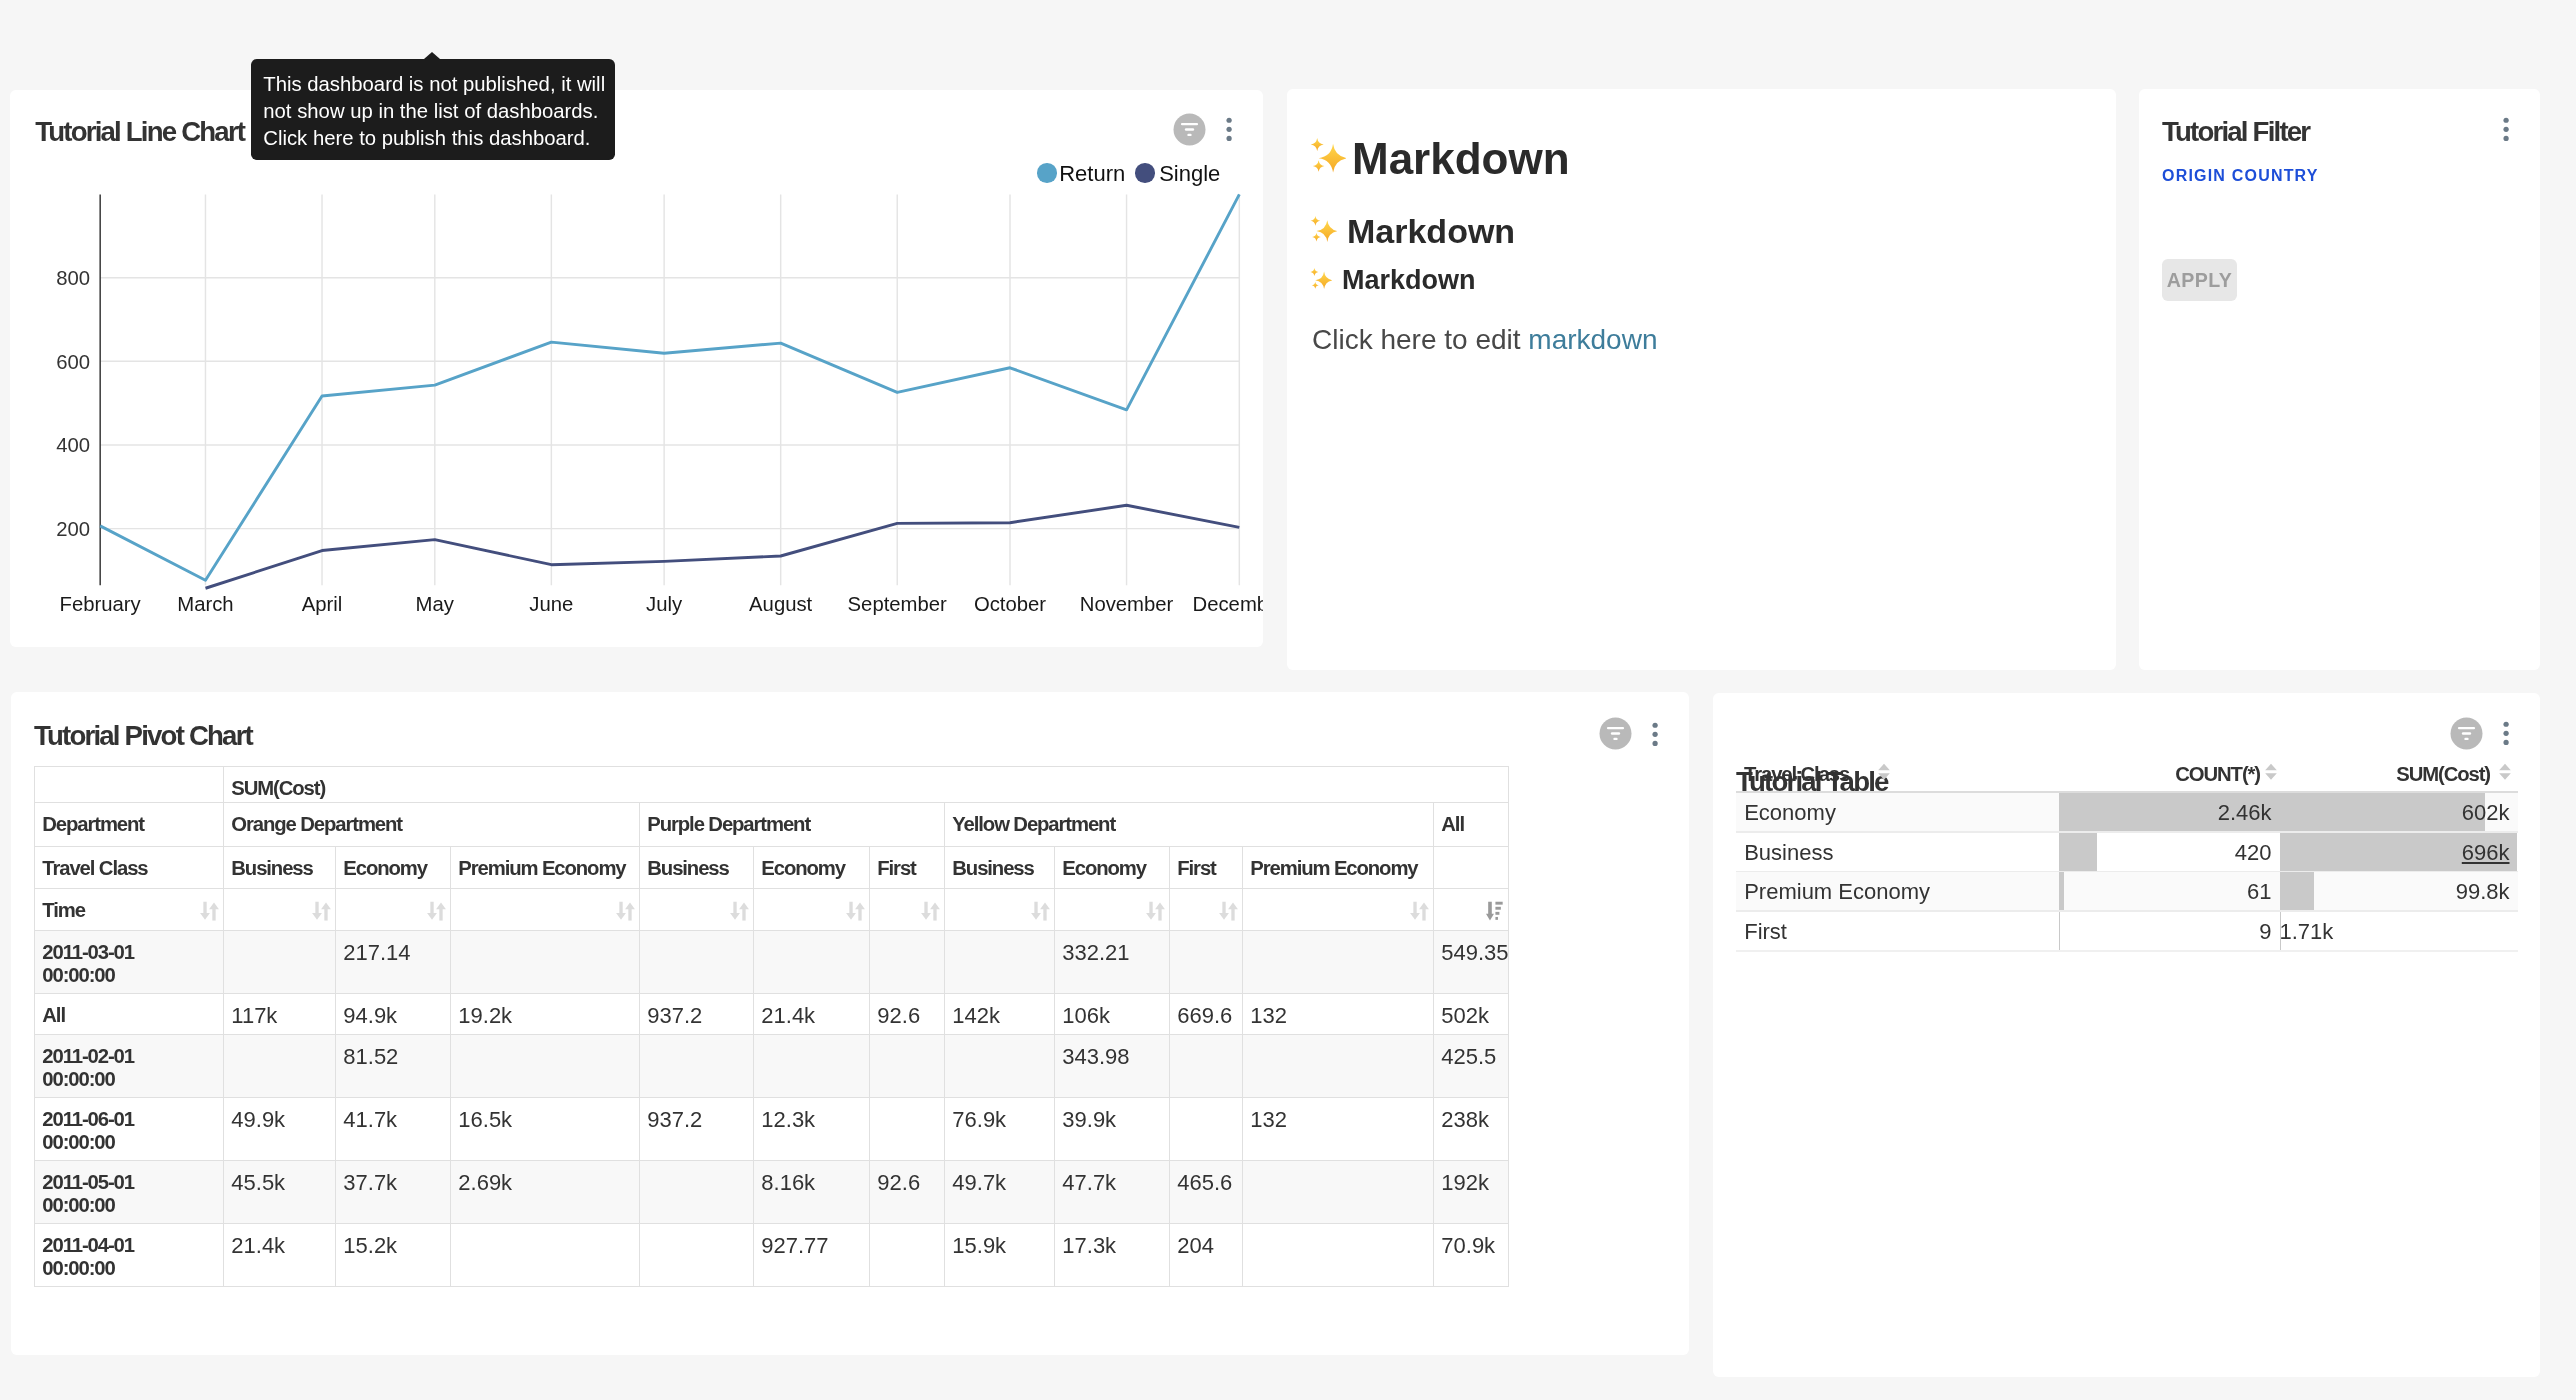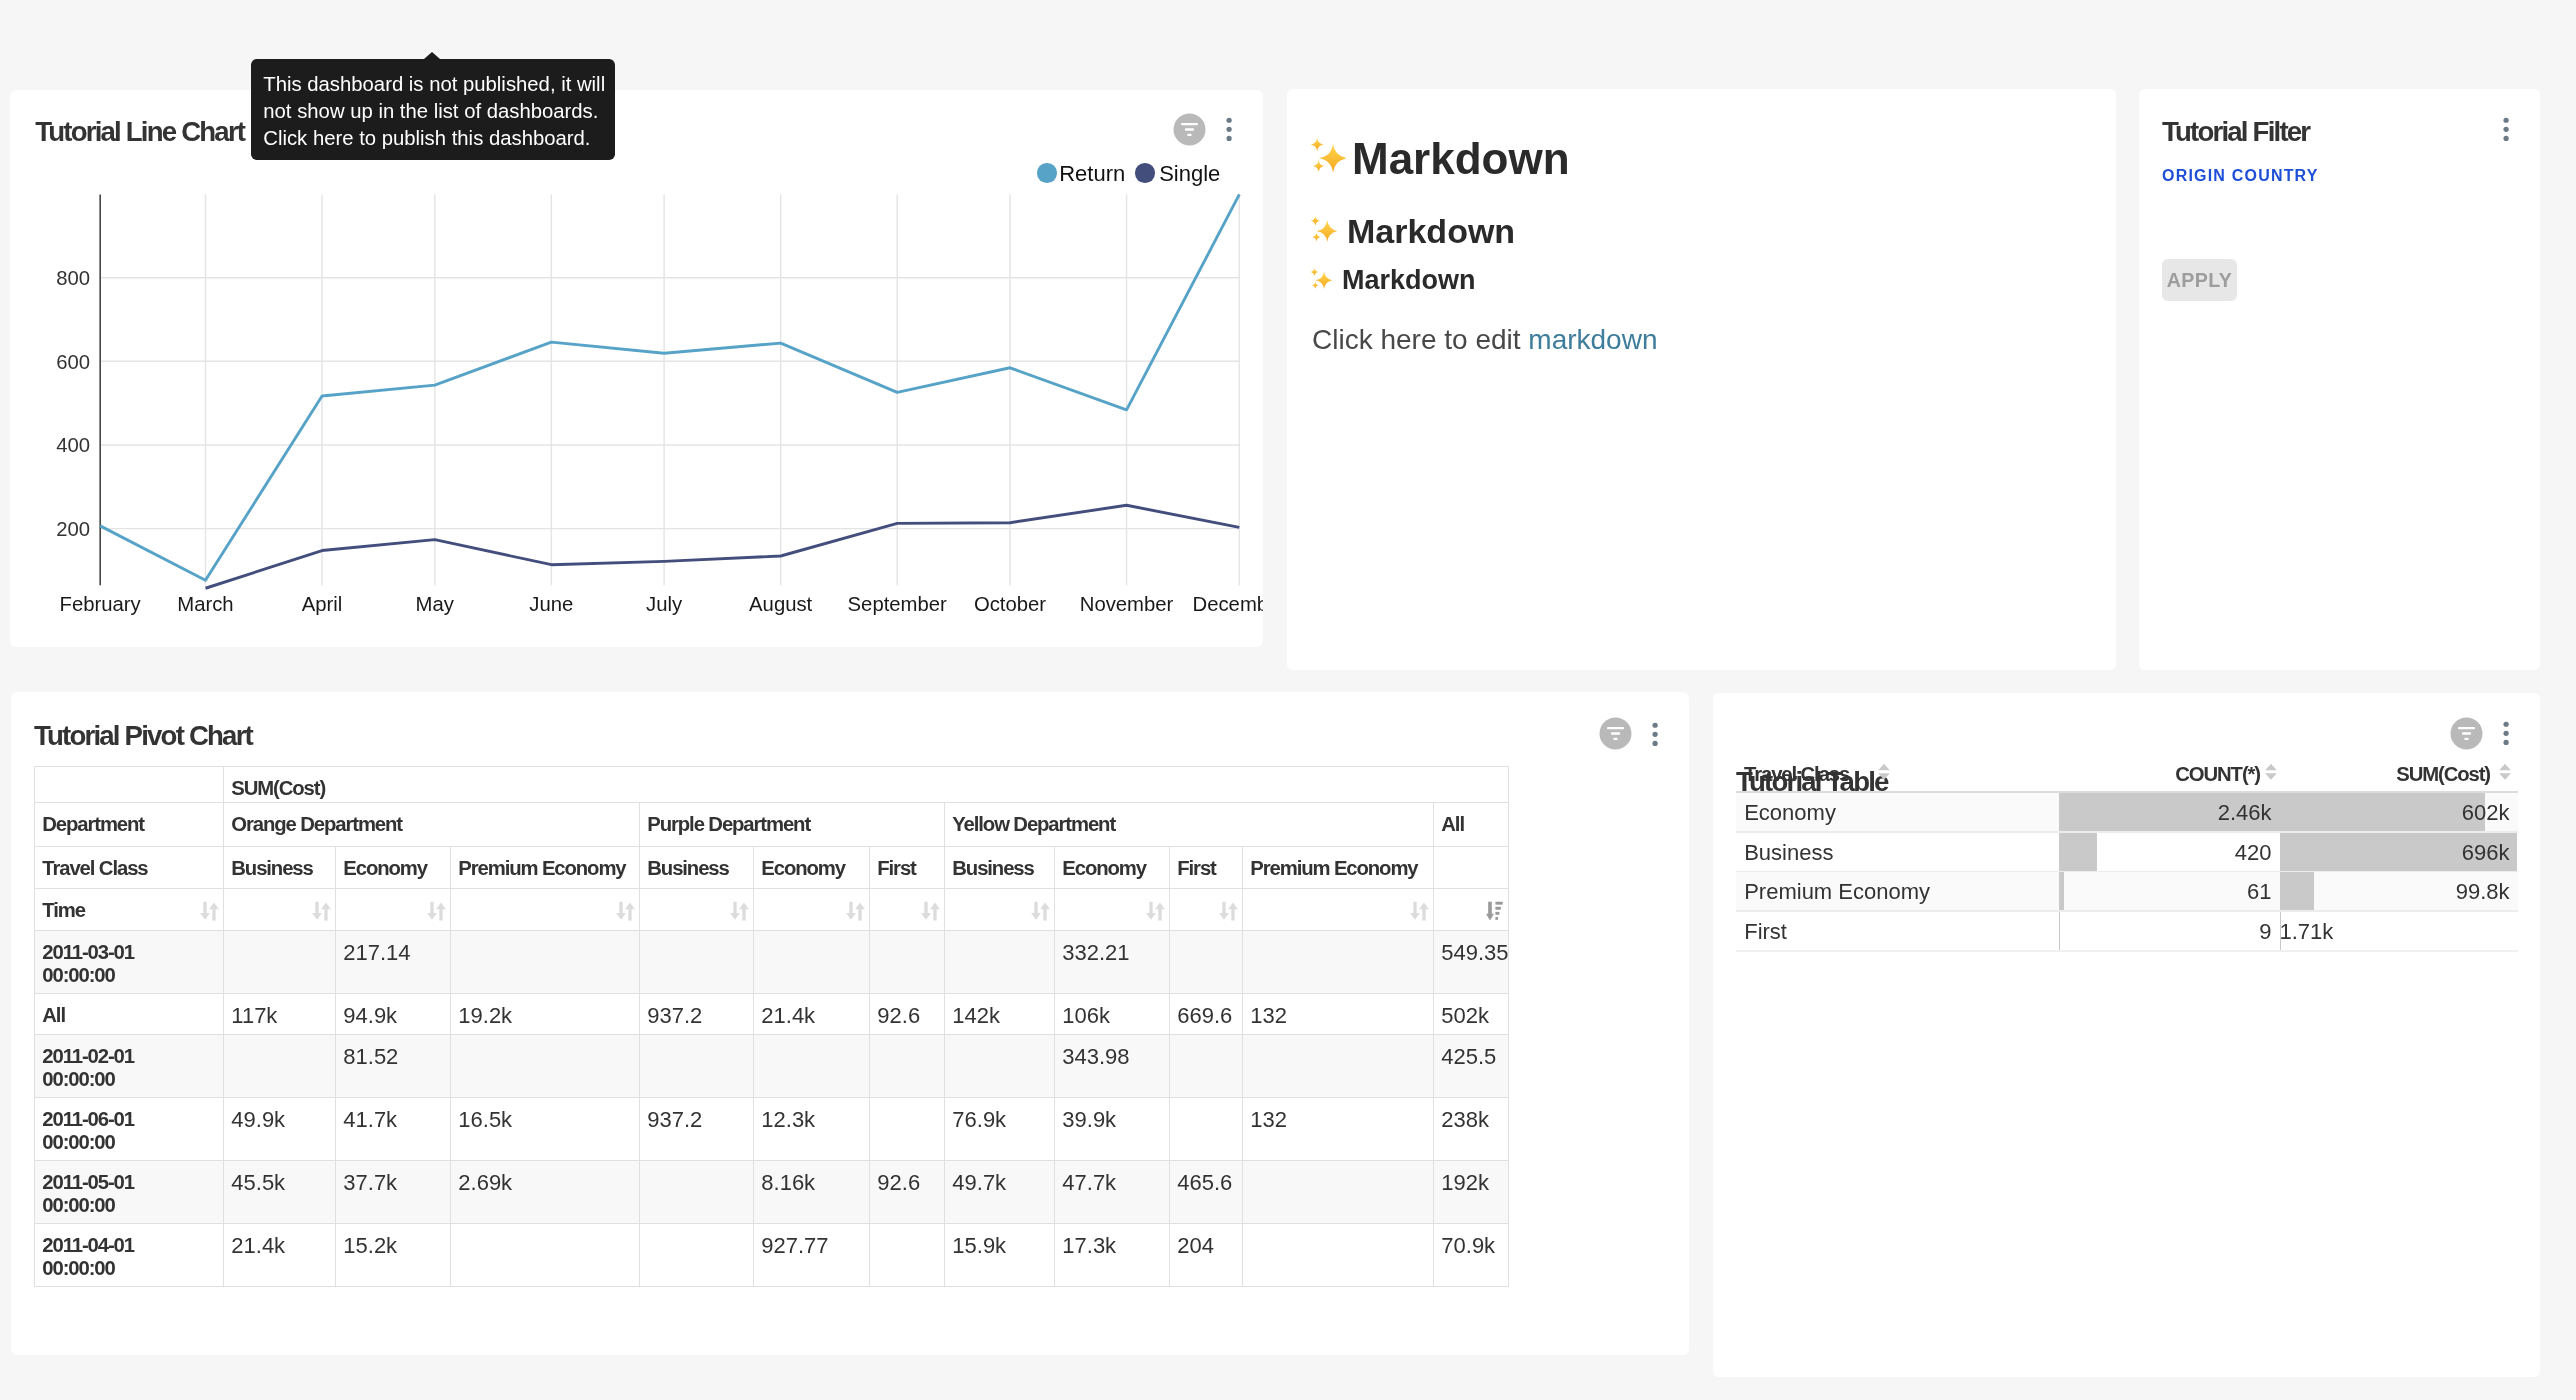--- a/index.html
+++ b/index.html
@@ -438,21 +438,21 @@
       <div class="tt-cell" style="left:8.7px; line-height:40px;">Economy</div>
       <div class="tt-cell" style="left:323px; width:213px; text-align:right; line-height:40px;">2.46k</div>
       <div class="tt-cell" style="left:544px; width:230px; text-align:right; line-height:40px;">602k</div>
       <div class="abs" style="left:0; top:38px; width:782px; height:1.5px; background:#ececec;"></div>
     </div>
     <div class="tt-row" style="top:140px;">
       <div class="tt-bar" style="left:323px; width:38px;"></div>
       <div class="tt-bar" style="left:544px; width:237px;"></div>
       <div class="tt-cell" style="left:8.7px; line-height:40px;">Business</div>
       <div class="tt-cell" style="left:323px; width:213px; text-align:right; line-height:40px;">420</div>
-      <div class="tt-cell" style="left:544px; width:230px; text-align:right; line-height:40px;">696k</div>
+      <div class="tt-cell" style="left:544px; width:230px; text-align:right; line-height:40px;text-decoration:underline;">696k</div>
       <div class="abs" style="left:0; top:38px; width:782px; height:1.5px; background:#ececec;"></div>
     </div>
     <div class="tt-row" style="top:179px; background:#fafafa;">
       <div class="tt-bar" style="left:323px; width:5.8px;"></div>
       <div class="tt-bar" style="left:544px; width:34px;"></div>
       <div class="tt-cell" style="left:8.7px; line-height:40px;">Premium Economy</div>
       <div class="tt-cell" style="left:323px; width:213px; text-align:right; line-height:40px;">61</div>
       <div class="tt-cell" style="left:544px; width:230px; text-align:right; line-height:40px;">99.8k</div>
       <div class="abs" style="left:0; top:38px; width:782px; height:1.5px; background:#ececec;"></div>
     </div>

